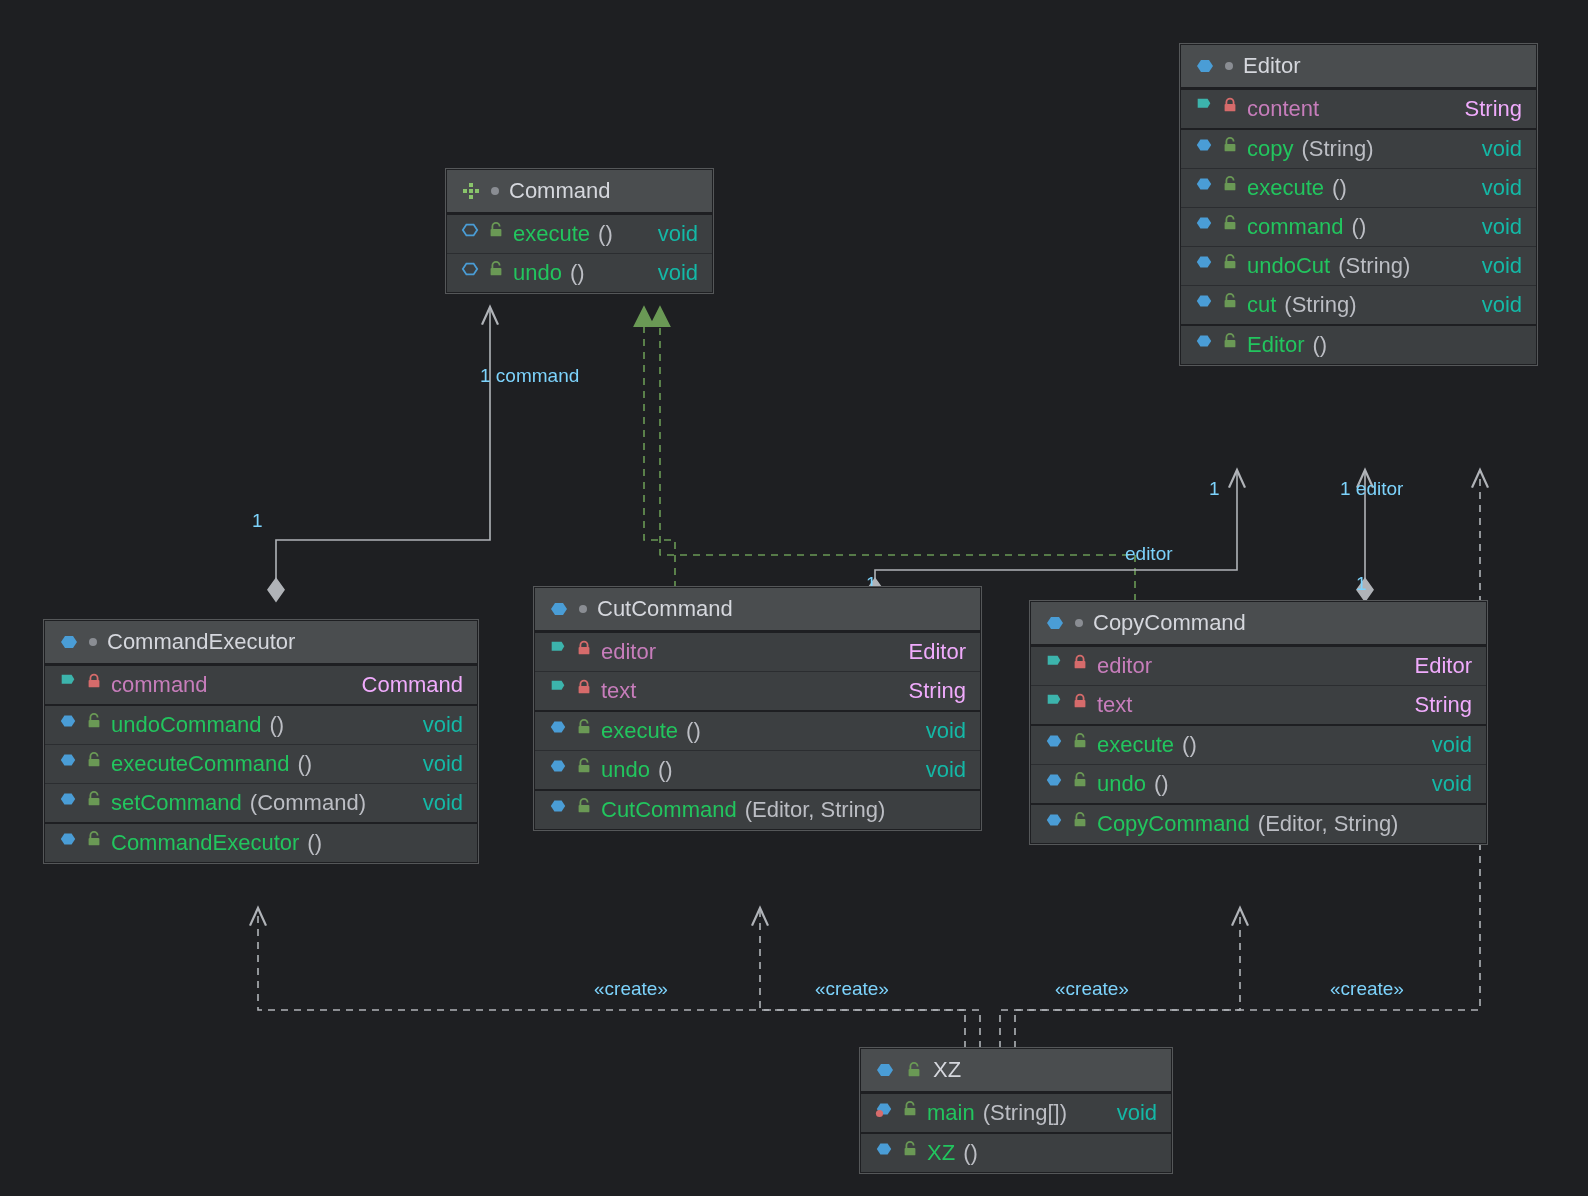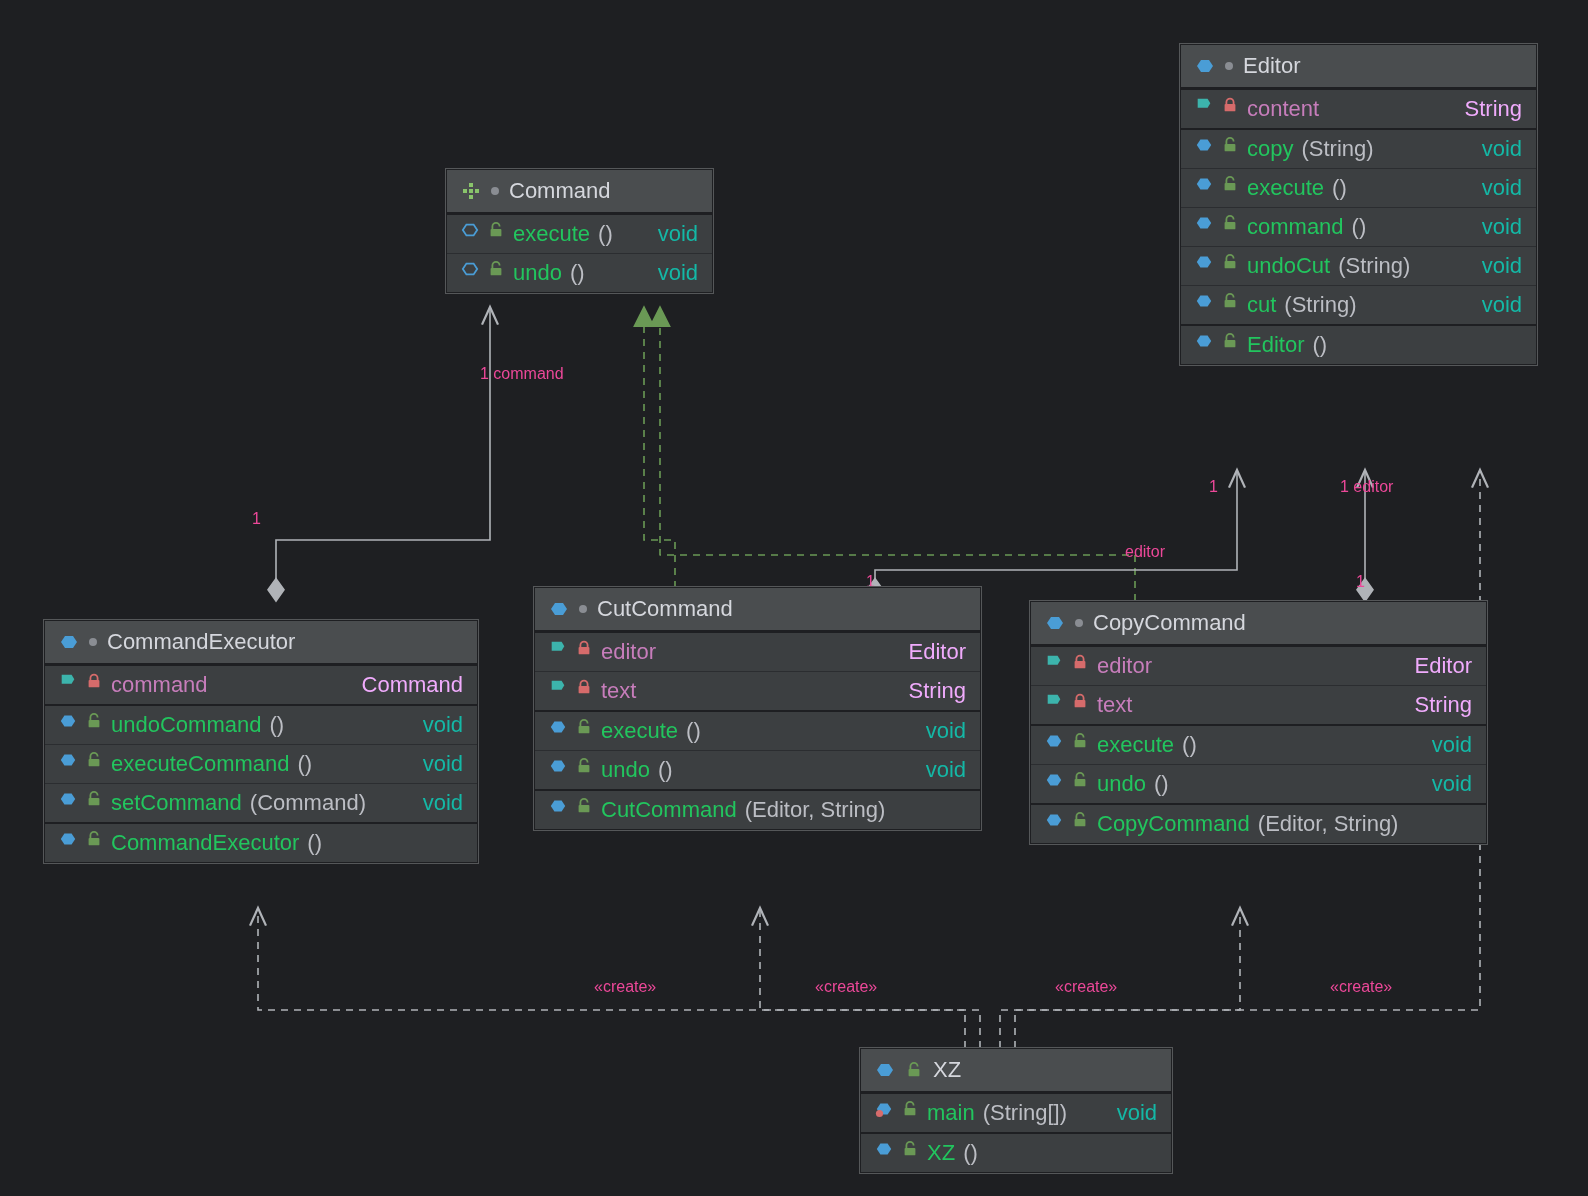--- a/index.html
+++ b/index.html
@@ -11,21 +11,21 @@
   .row{display:flex;padding:6px 14px;gap:8px;font-size:22px;border-top:1px solid #2b2d30}
   .sep{border-top:2px solid #1e1f22}
   .nm{color:#22c55e}
   .mag{color:#c77dbb}
   .rt{color:#14b8a6;margin-left:auto}
   .rt2{color:#f0abfc;margin-left:auto}
   .par{color:#bcbec4}
   svg.ic{width:20px;height:20px;flex:0 0 20px}
   svg.ic2{width:18px;height:18px;flex:0 0 18px}
   svg.conn{position:absolute;top:0;left:0;width:1588px;height:1196px;pointer-events:none}
-  .lbl{position:absolute;font-size:16px;color:#ec4899}
+  .lbl{position:absolute;font-size:19px;color:#7dd3fc}
 </style>
 </head>
 <body>
 
 <div class="canvas">
 
 <svg class="conn">
   <defs>
     <marker id="arrOpen" markerWidth="14" markerHeight="14" refX="12" refY="6" orient="auto">
       <path d="M1,1 L12,6 L1,11" fill="none" stroke="#b0b3b8" stroke-width="1.4"></path>

